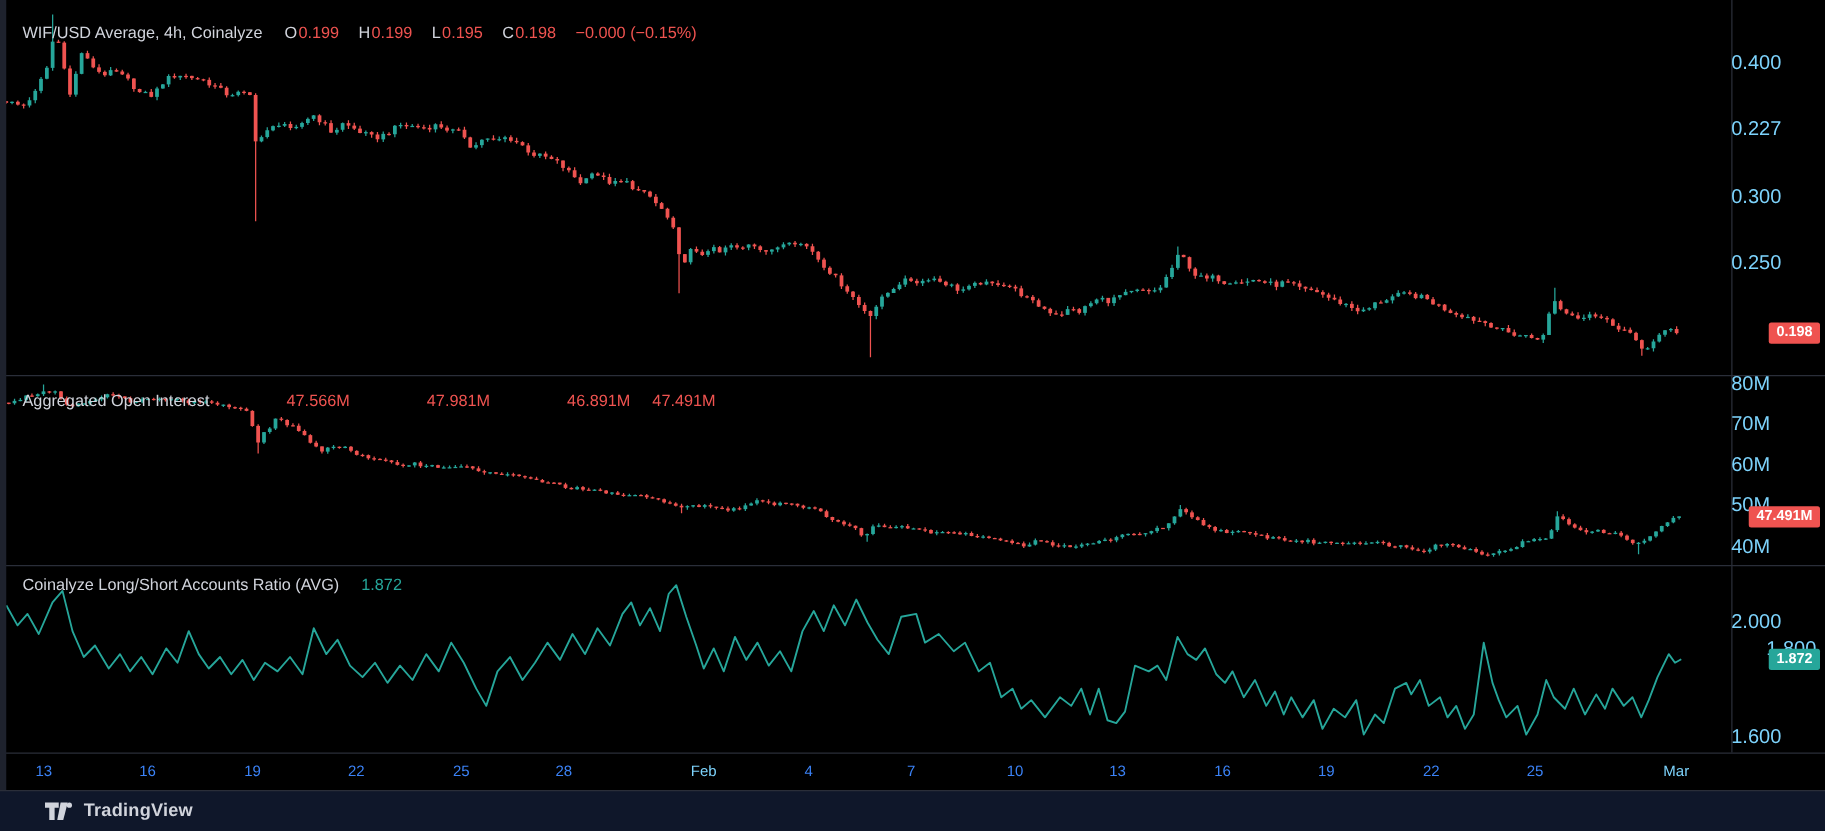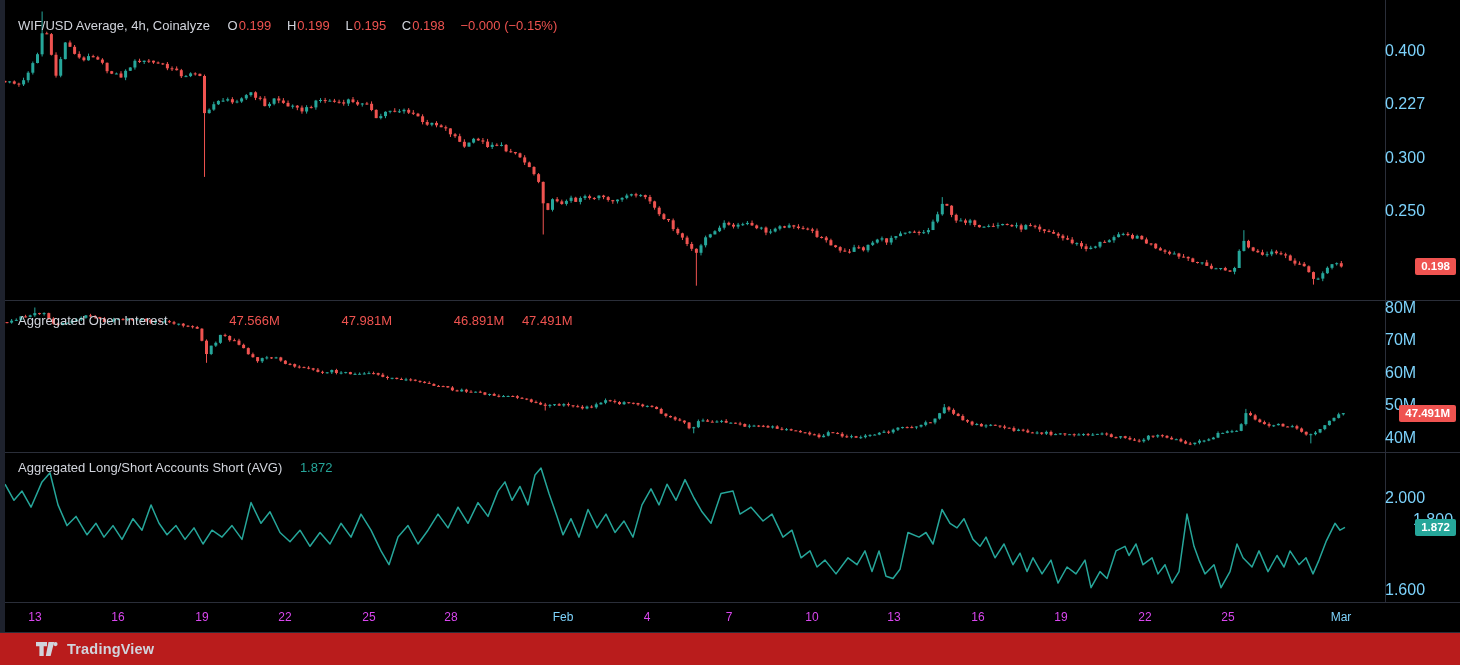--- a/index.html
+++ b/index.html
@@ -13,24 +13,24 @@
   .lk{color:#d1d4dc;margin-right:1px;}
   .red{color:#ef5350;}
   .teal{color:#26a69a;}
   .v2{margin-right:14px;margin-left:44px;}
   .axis-col{position:absolute;left:1385px;top:0;width:75px;height:632px;z-index:3;}
   .tick{position:absolute;left:0;width:70px;text-align:left;height:16px;line-height:16px;
         font-size:16px;color:#7dd3fc;}
   .badge{position:absolute;right:4px;height:17px;line-height:17px;border-radius:2px;
          padding:0 6px;font-size:11.5px;font-weight:bold;color:#fff;}
   .time-axis{position:absolute;left:0;top:602px;width:1460px;height:30px;z-index:2;}
-  .tlabel{position:absolute;top:7px;transform:translateX(-50%);font-size:12px;color:#d946ef;
+  .tlabel{position:absolute;top:7px;transform:translateX(-50%);font-size:12px;color:#3b82f6;
           height:16px;line-height:16px;}
   .tlabel.major{color:#7dd3fc;}
-  .bottom-bar{position:absolute;left:0;top:632px;width:1460px;height:33px;background:#b91c1c;
+  .bottom-bar{position:absolute;left:0;top:632px;width:1460px;height:33px;background:#0f172a;
               border-top:1px solid #2a2e39;display:flex;align-items:center;box-sizing:border-box;
               padding-left:36px;}
   .brand-text{color:#d1d4dc;font-size:14.5px;font-weight:bold;margin-left:8px;letter-spacing:.2px;}
 </style>
 </head>
 <body>
 
 <div class="app">
 
   <svg id="cv" width="1460" height="632">
@@ -1227,21 +1227,21 @@
 
   <div class="pane-title" style="top:313px">
     <span class="tmain">Aggregated Open Interest</span>
     <span class="red v2">47.566M</span>
     <span class="red v2">47.981M</span>
     <span class="red v2">46.891M</span>
     <span class="red">47.491M</span>
   </div>
 
   <div class="pane-title" style="top:460px">
-    <span class="tmain">Aggregated Long/Short Accounts Short (AVG)</span>
+    <span class="tmain">Coinalyze Long/Short Accounts Ratio (AVG)</span>
     <span class="teal">1.872</span>
   </div>
 
   <div class="axis-col" id="axis-col">
       <div class="tick" style="top: 43px;">0.400</div>
       <div class="tick" style="top: 96px;">0.227</div>
       <div class="tick" style="top: 150px;">0.300</div>
       <div class="tick" style="top: 203px;">0.250</div>
       <div class="badge" style="top: 258px; background: rgb(239, 83, 80);">0.198</div>
       <div class="tick" style="top: 300px;">80M</div>

